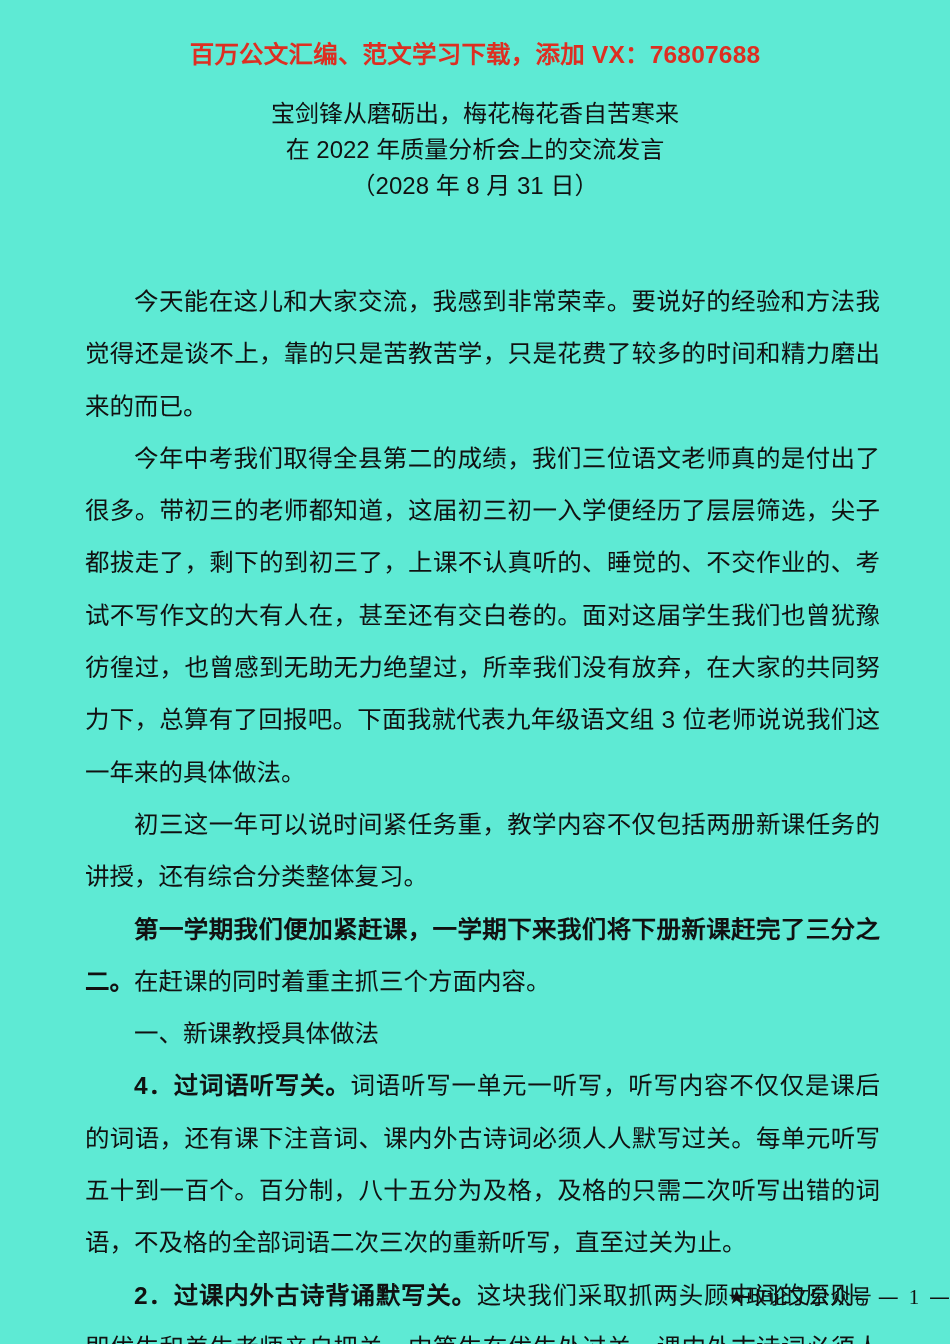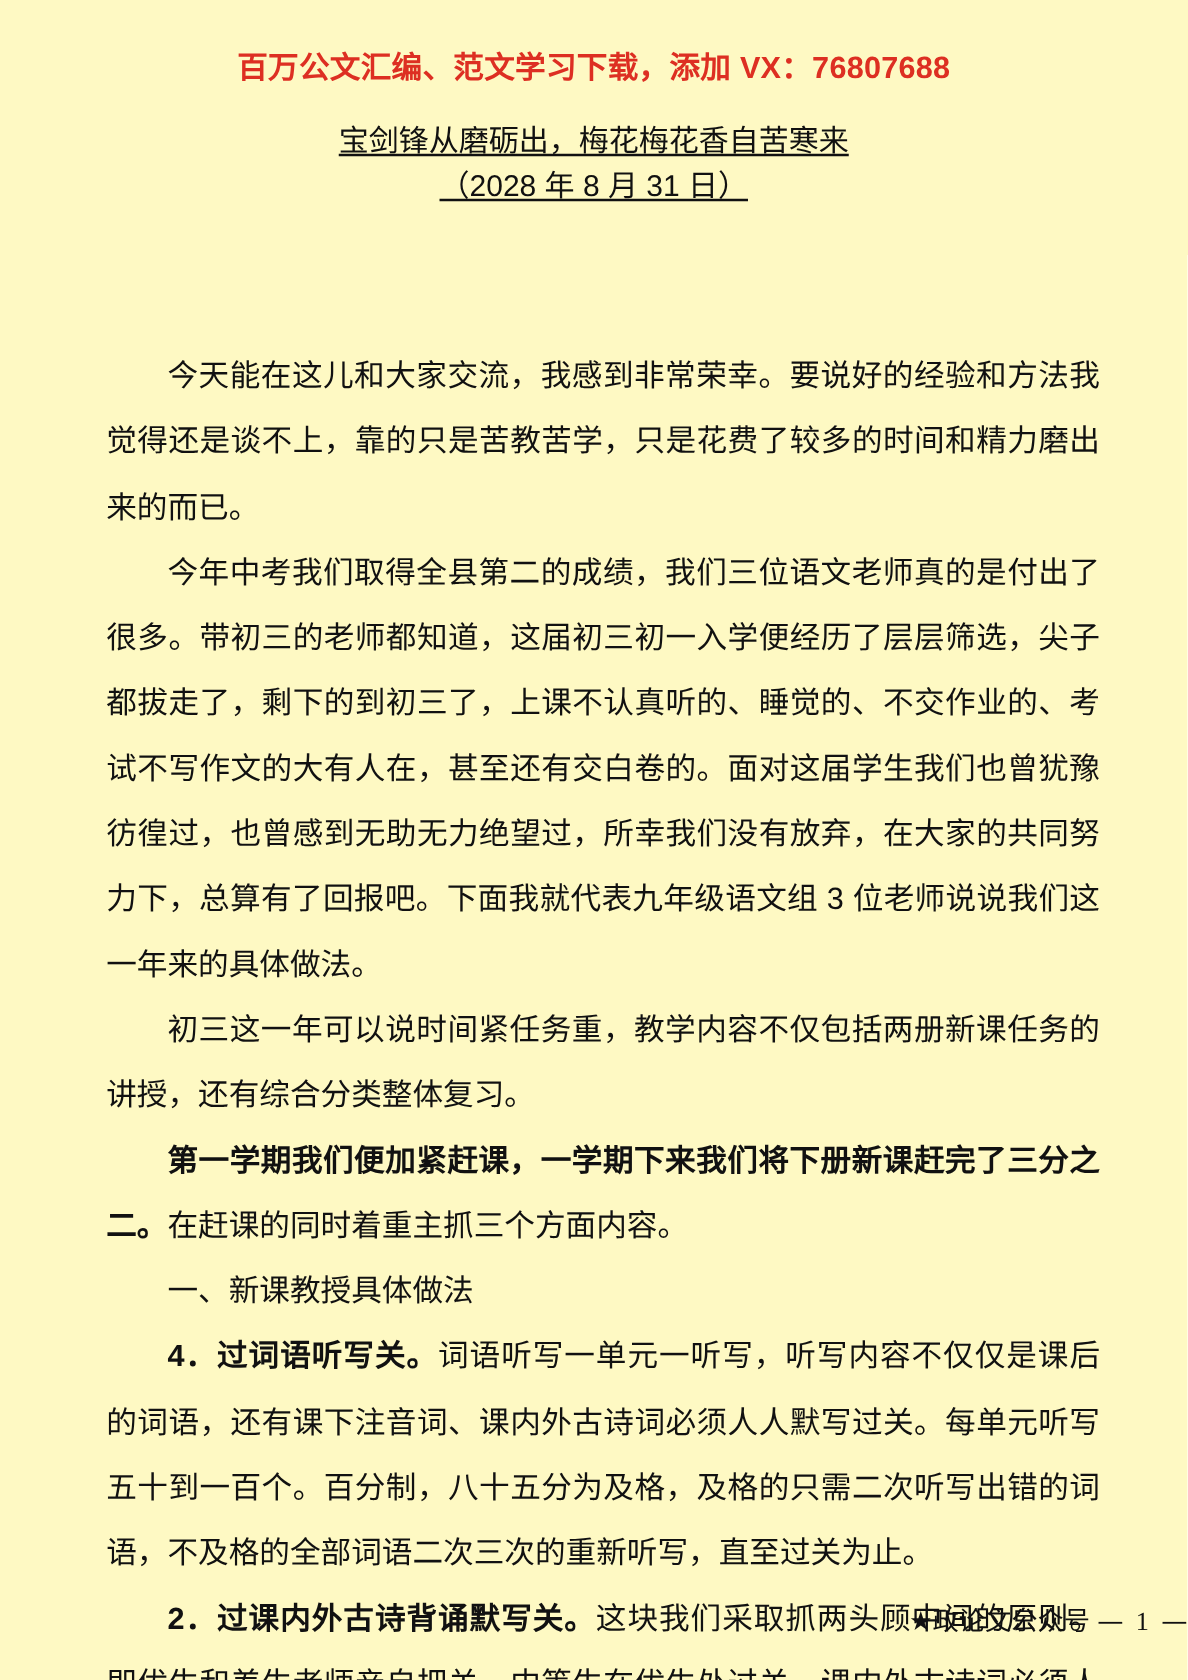--- a/index.html
+++ b/index.html
@@ -10,21 +10,21 @@
   }
   body {
     font-family: "Liberation Sans", "DejaVu Sans", sans-serif;
     color: #000000;
   }
   .page {
     position: relative;
     width: 950px;
     height: 1344px;
     margin: 0 auto;
-    background: #fef9c3;
+    background: #5eead4;
     overflow: hidden;
     box-sizing: border-box;
   }
 
   
   .promo-banner {
     position: absolute;
     top: 40px;
     left: 0;
     width: 950px;
@@ -44,21 +44,20 @@
     left: 0;
     width: 950px;
     text-align: center;
   }
   .title-line {
     font-size: 24px;
     line-height: 36px;
     font-weight: 400;
     color: #111111;
     white-space: nowrap;
-    text-decoration: underline;
   }
 
   
   .body-area {
     position: absolute;
     top: 276px;
     left: 85px;
     width: 795px;
   }
   p.para {
@@ -101,20 +100,21 @@
 </style>
 </head>
 <body>
 
 <div class="page">
 
   <div class="promo-banner" style="color: rgb(221, 47, 34);">百万公文汇编、范文学习下载，添加 VX：76807688</div>
 
   <div class="title-block">
     <div class="title-line">宝剑锋从磨砺出，梅花梅花香自苦寒来</div>
+    <div class="title-line">在 2022 年质量分析会上的交流发言</div>
     <div class="title-line">（2028 年 8 月 31 日）</div>
   </div>
 
   <div class="body-area">
       <p class="para"><span>今天能在这儿和大家交流，我感到非常荣幸。要说好的经验和方法我觉得还是谈不上，靠的只是苦教苦学，只是花费了较多的时间和精力磨出来的而已。</span></p>
       <p class="para"><span>今年中考我们取得全县第二的成绩，我们三位语文老师真的是付出了很多。带初三的老师都知道，这届初三初一入学便经历了层层筛选，尖子都拔走了，剩下的到初三了，上课不认真听的、睡觉的、不交作业的、考试不写作文的大有人在，甚至还有交白卷的。面对这届学生我们也曾犹豫彷徨过，也曾感到无助无力绝望过，所幸我们没有放弃，在大家的共同努力下，总算有了回报吧。下面我就代表九年级语文组 3 位老师说说我们这一年来的具体做法。</span></p>
       <p class="para"><span>初三这一年可以说时间紧任务重，教学内容不仅包括两册新课任务的讲授，还有综合分类整体复习。</span></p>
       <p class="para"><span class="b">第一学期我们便加紧赶课，一学期下来我们将下册新课赶完了三分之二。</span><span>在赶课的同时着重主抓三个方面内容。</span></p>
       <p class="para"><span>一、新课教授具体做法</span></p>
       <p class="para"><span class="b">4．过词语听写关。</span><span>词语听写一单元一听写，听写内容不仅仅是课后的词语，还有课下注音词、课内外古诗词必须人人默写过关。每单元听写五十到一百个。百分制，八十五分为及格，及格的只需二次听写出错的词语，不及格的全部词语二次三次的重新听写，直至过关为止。</span></p>

